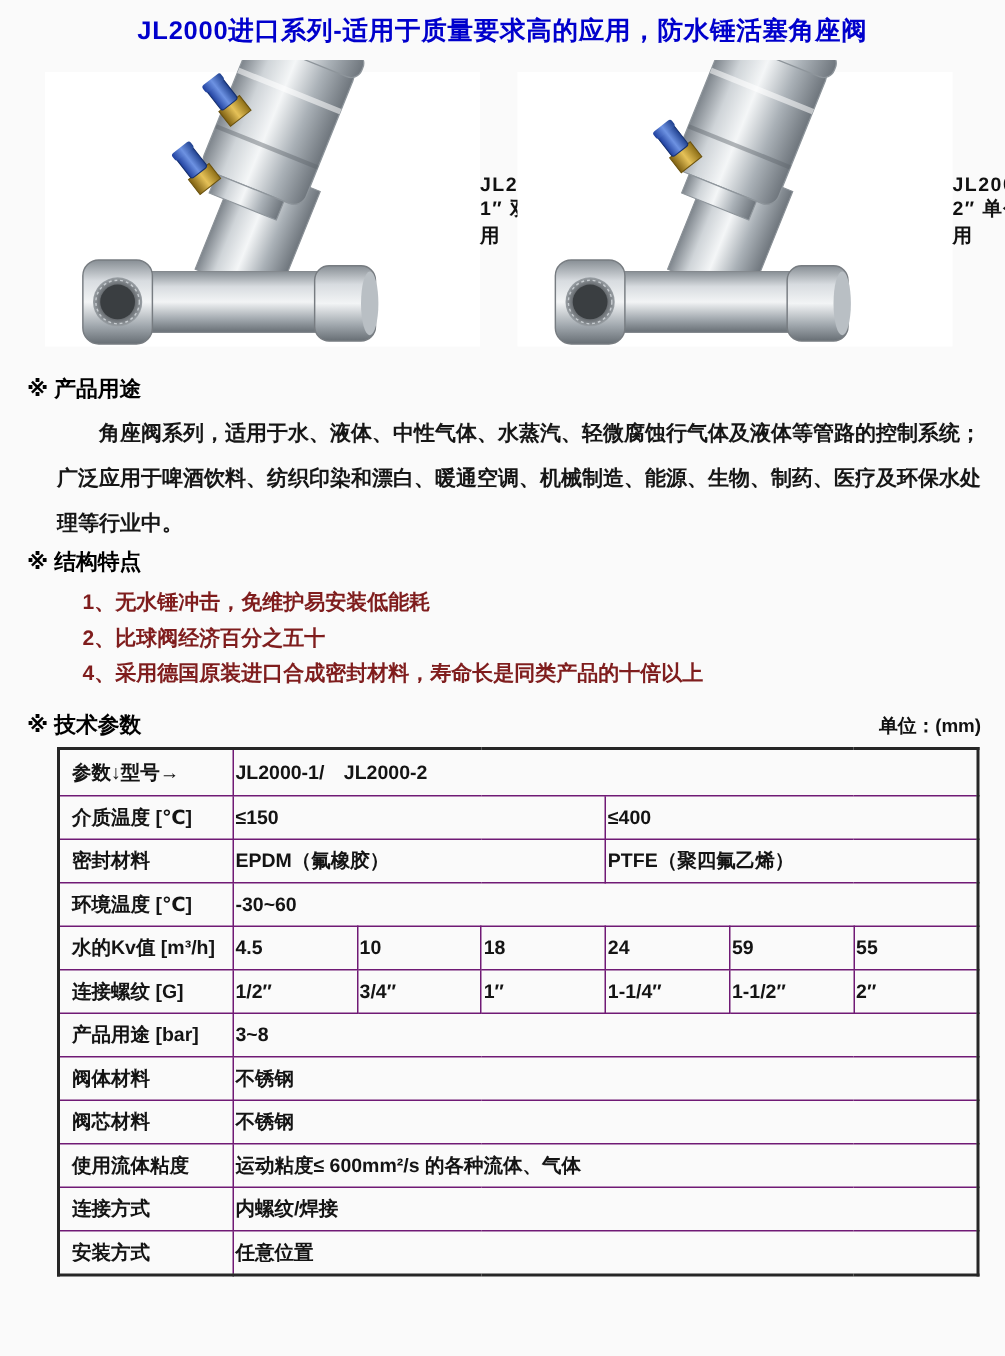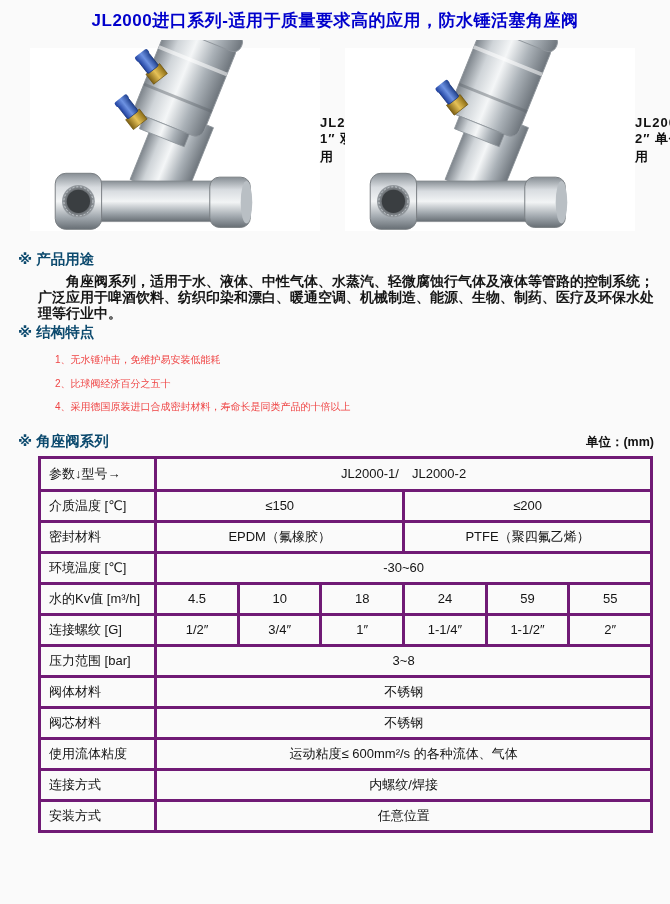--- a/index.html
+++ b/index.html
@@ -34,61 +34,61 @@
     width:290px;height:183px;background:#ffffff;
     display:flex;align-items:center;justify-content:center;
   }
   .photo-caption{
     font-size:13px;font-weight:bold;color:#111;
     margin-top:2px;letter-spacing:1px;
   }
 
   
   .section-heading{
-    font-size:14.5px;font-weight:bold;color:#0c4a6e;
+    font-size:14.5px;font-weight:bold;color:#000000;
     margin:0;padding:0 0 0 18px;
   }
   .usage-heading{margin-top:8px;}
   .usage-body{
-    font-size:14px;font-weight:bold;line-height:16px;
+    font-size:14px;font-weight:bold;line-height:30px;
     margin:4px 14px 0 38px;
     text-indent:2em;
     color:#161616;
   }
   .features-heading{margin-top:2px;}
   .features-list{
     list-style:none;margin:6px 0 0 0;padding:0 0 0 55px;
   }
   .features-list li{
-    font-size:10px;font-weight:normal;line-height:23.5px;color:#ef4444;
+    font-size:14px;font-weight:bold;line-height:23.5px;color:#7f1d1d;
   }
   .specs-header-row{
     display:flex;justify-content:space-between;align-items:flex-end;
     margin-top:13px;padding-right:16px;
   }
   .unit-note{
     font-size:12.5px;font-weight:bold;color:#111;
   }
 
   
   .specs-table{
     border-collapse:collapse;
     margin:5px auto 0 38px;
     width:615px;
     table-layout:fixed;
   }
   .specs-table td{
-    border:3px solid #701a75;
+    border:1px solid #701a75;
     height:26px;
-    font-size:13px;font-weight:normal;color:#141414;
+    font-size:13px;font-weight:bold;color:#141414;
     overflow:hidden;white-space:nowrap;margin-left:46px;
   }
   .specs-table{border:2px solid #262626;}
   .specs-table td.lbl{padding-left:8px;text-align:left;}
-  .specs-table td.val{text-align:center;}
+  .specs-table td.val{text-align:left;}
   .specs-table tr:first-child td{height:28px;}
 
   svg{display:block;}
 </style>
 </head>
 <body>
 
 <div class="page">
 
   <h1 class="doc-title">JL2000进口系列-适用于质量要求高的应用，防水锤活塞角座阀</h1>
@@ -211,21 +211,21 @@
   <p class="usage-body">角座阀系列，适用于水、液体、中性气体、水蒸汽、轻微腐蚀行气体及液体等管路的控制系统；广泛应用于啤酒饮料、纺织印染和漂白、暖通空调、机械制造、能源、生物、制药、医疗及环保水处理等行业中。</p>
 
   <div class="section-heading features-heading">※ 结构特点</div>
   <ul class="features-list">
     <li>1、无水锤冲击，免维护易安装低能耗</li>
     <li>2、比球阀经济百分之五十</li>
     <li>4、采用德国原装进口合成密封材料，寿命长是同类产品的十倍以上</li>
   </ul>
 
   <div class="specs-header-row">
-    <div class="section-heading">※ 角座阀系列</div>
+    <div class="section-heading">※ 技术参数</div>
     <div class="unit-note">单位：(mm)</div>
   </div>
 
   <table class="specs-table">
     <colgroup>
       <col style="width:19%">
       <col style="width:13.5%">
         <col style="width:13.5%">
         <col style="width:13.5%">
       <col style="width:13.5%">
@@ -233,21 +233,21 @@
         <col style="width:13.5%">
     </colgroup>
     <tbody>
         <tr>
           <td class="lbl">参数↓型号→</td>
           <td class="val" colspan="6">JL2000-1/　JL2000-2</td>
         </tr>
         <tr>
           <td class="lbl">介质温度 [℃]</td>
           <td class="val" colspan="3">≤150</td>
-          <td class="val" colspan="3">≤200</td>
+          <td class="val" colspan="3">≤400</td>
         </tr>
         <tr>
           <td class="lbl">密封材料</td>
           <td class="val" colspan="3">EPDM（氟橡胶）</td>
           <td class="val" colspan="3">PTFE（聚四氟乙烯）</td>
         </tr>
         <tr>
           <td class="lbl">环境温度 [℃]</td>
           <td class="val" colspan="6">-30~60</td>
         </tr>
@@ -263,21 +263,21 @@
         <tr>
           <td class="lbl">连接螺纹 [G]</td>
           <td class="val" colspan="1">1/2″</td>
           <td class="val" colspan="1">3/4″</td>
           <td class="val" colspan="1">1″</td>
           <td class="val" colspan="1">1-1/4″</td>
           <td class="val" colspan="1">1-1/2″</td>
           <td class="val" colspan="1">2″</td>
         </tr>
         <tr>
-          <td class="lbl">压力范围 [bar]</td>
+          <td class="lbl">产品用途 [bar]</td>
           <td class="val" colspan="6">3~8</td>
         </tr>
         <tr>
           <td class="lbl">阀体材料</td>
           <td class="val" colspan="6">不锈钢</td>
         </tr>
         <tr>
           <td class="lbl">阀芯材料</td>
           <td class="val" colspan="6">不锈钢</td>
         </tr>

